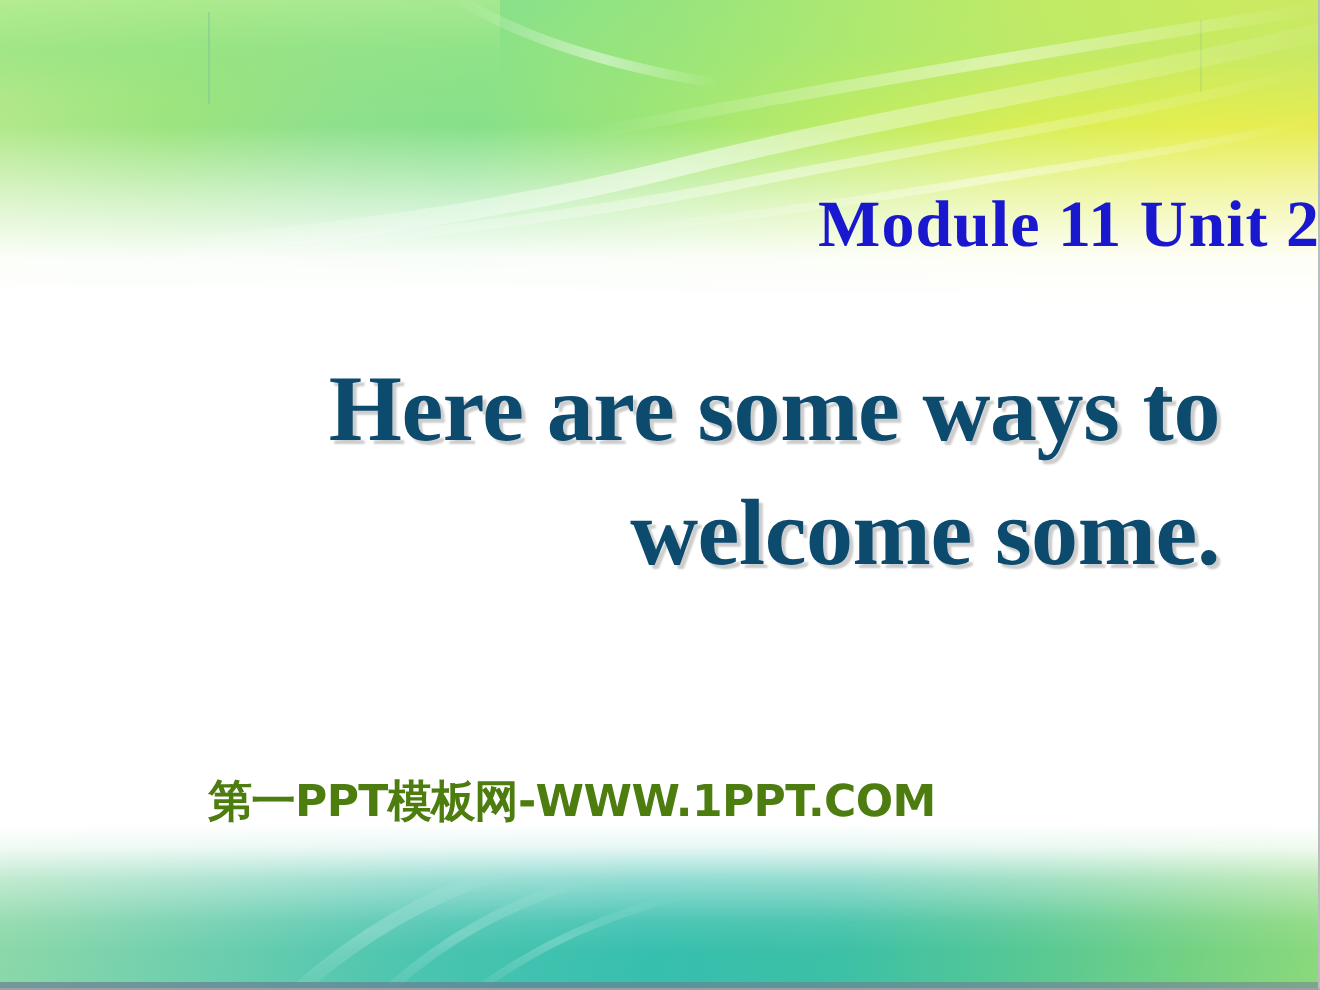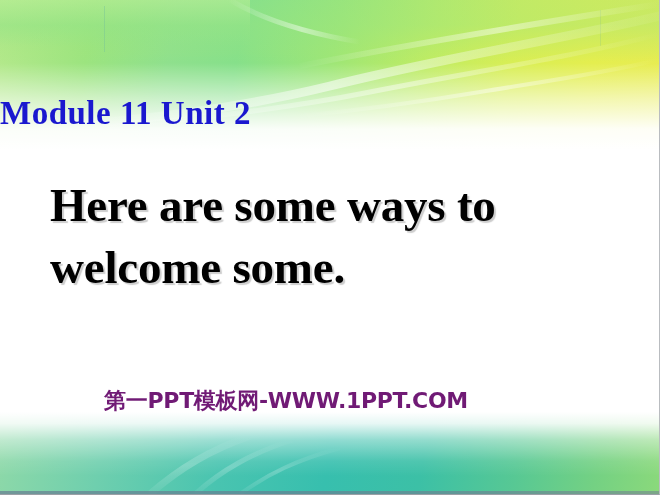--- a/index.html
+++ b/index.html
@@ -133,59 +133,59 @@
     position: absolute;
     top: 0; left: 0;
     width: 660px; height: 495px;
   }
 
   .subtitle {
     position: absolute;
     top: 96px;
     left: 0;
     width: 660px;
-    text-align: left;
+    text-align: right;
     font-family: "Liberation Serif", "DejaVu Serif", serif;
     font-weight: bold;
     font-size: 33px;
     letter-spacing: 0.5px;
     color: #1a18cf;
     line-height: 1.05;
     white-space: nowrap;
   }
 
   .main-title {
     position: absolute;
     top: 174px;
     left: 50px;
     width: 560px;
-    text-align: left;
+    text-align: right;
     font-family: "Liberation Serif", "DejaVu Serif", serif;
     font-weight: bold;
     font-size: 47px;
     line-height: 62px;
-    color: #000000;
+    color: #0c4a6e;
     text-shadow: 2px 2px 1px rgba(120,120,120,0.38);
     letter-spacing: -0.2px;
   }
   .main-title .line {
     display: block;
     white-space: nowrap;
   }
 
   .watermark {
     position: absolute;
     top: 386px;
     left: 0;
     width: 572px;
     text-align: center;
     font-family: "DejaVu Sans", "Liberation Sans", sans-serif;
     font-weight: bold;
     font-size: 22px;
-    color: #701a75;
+    color: #4d7c0f;
     letter-spacing: -0.3px;
     white-space: nowrap;
   }
 </style>
 </head>
 <body>
 
 <div id="slide">
 
   <div class="top-band">

